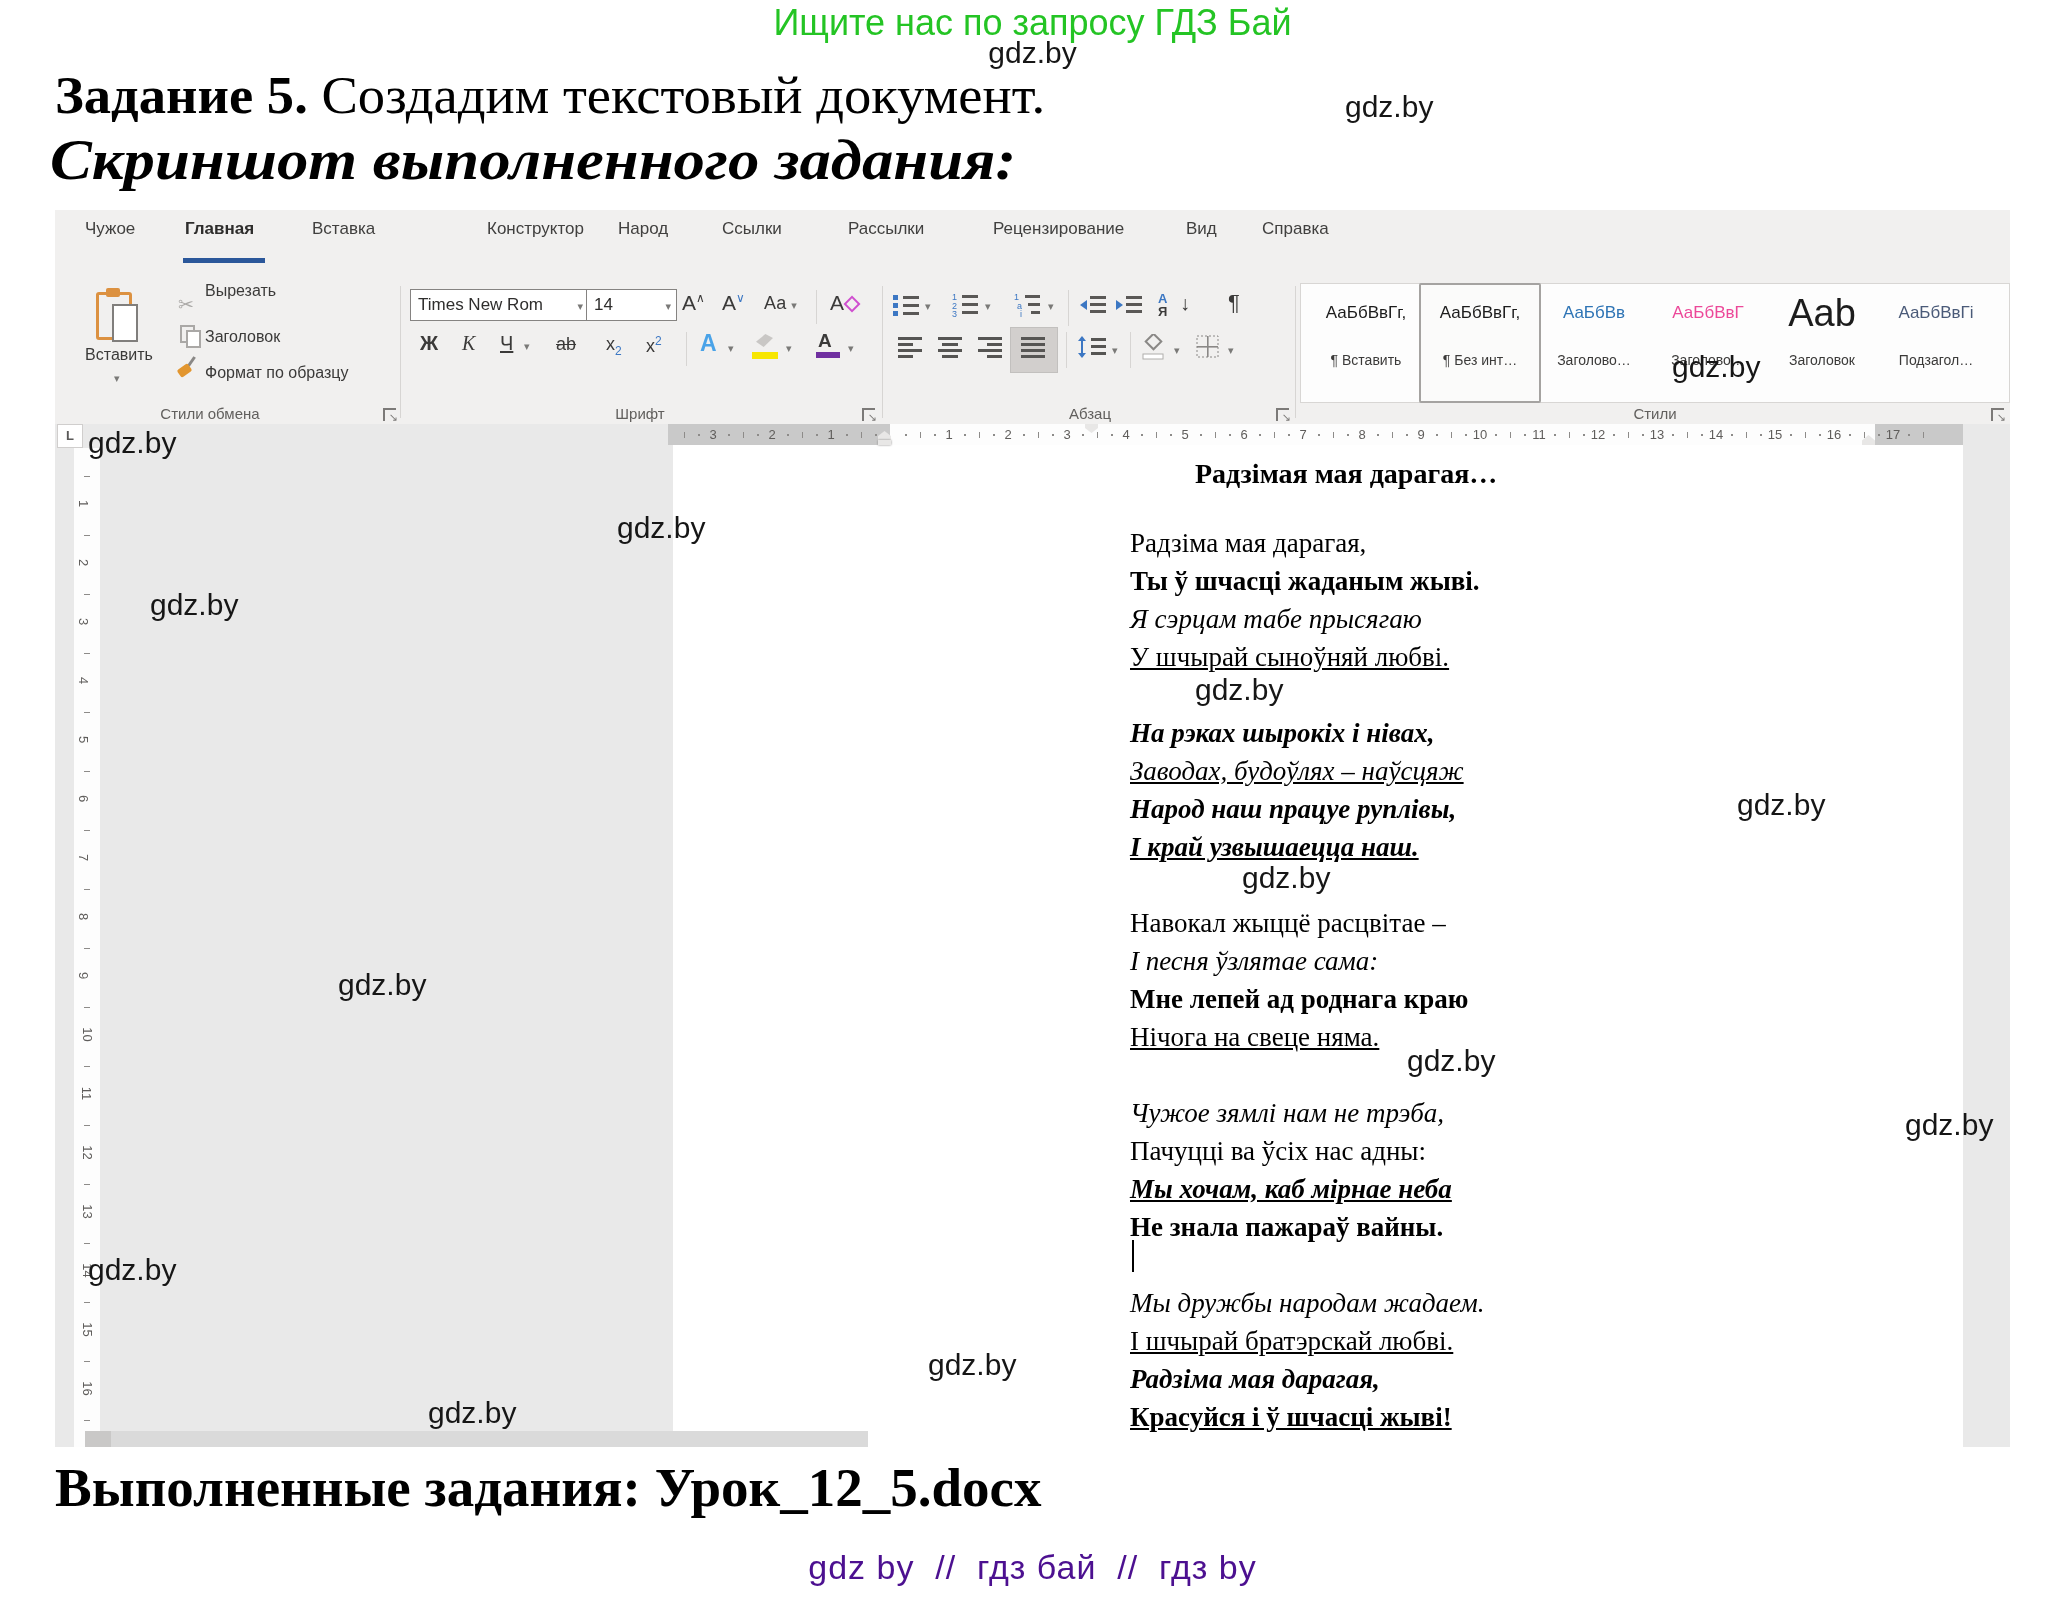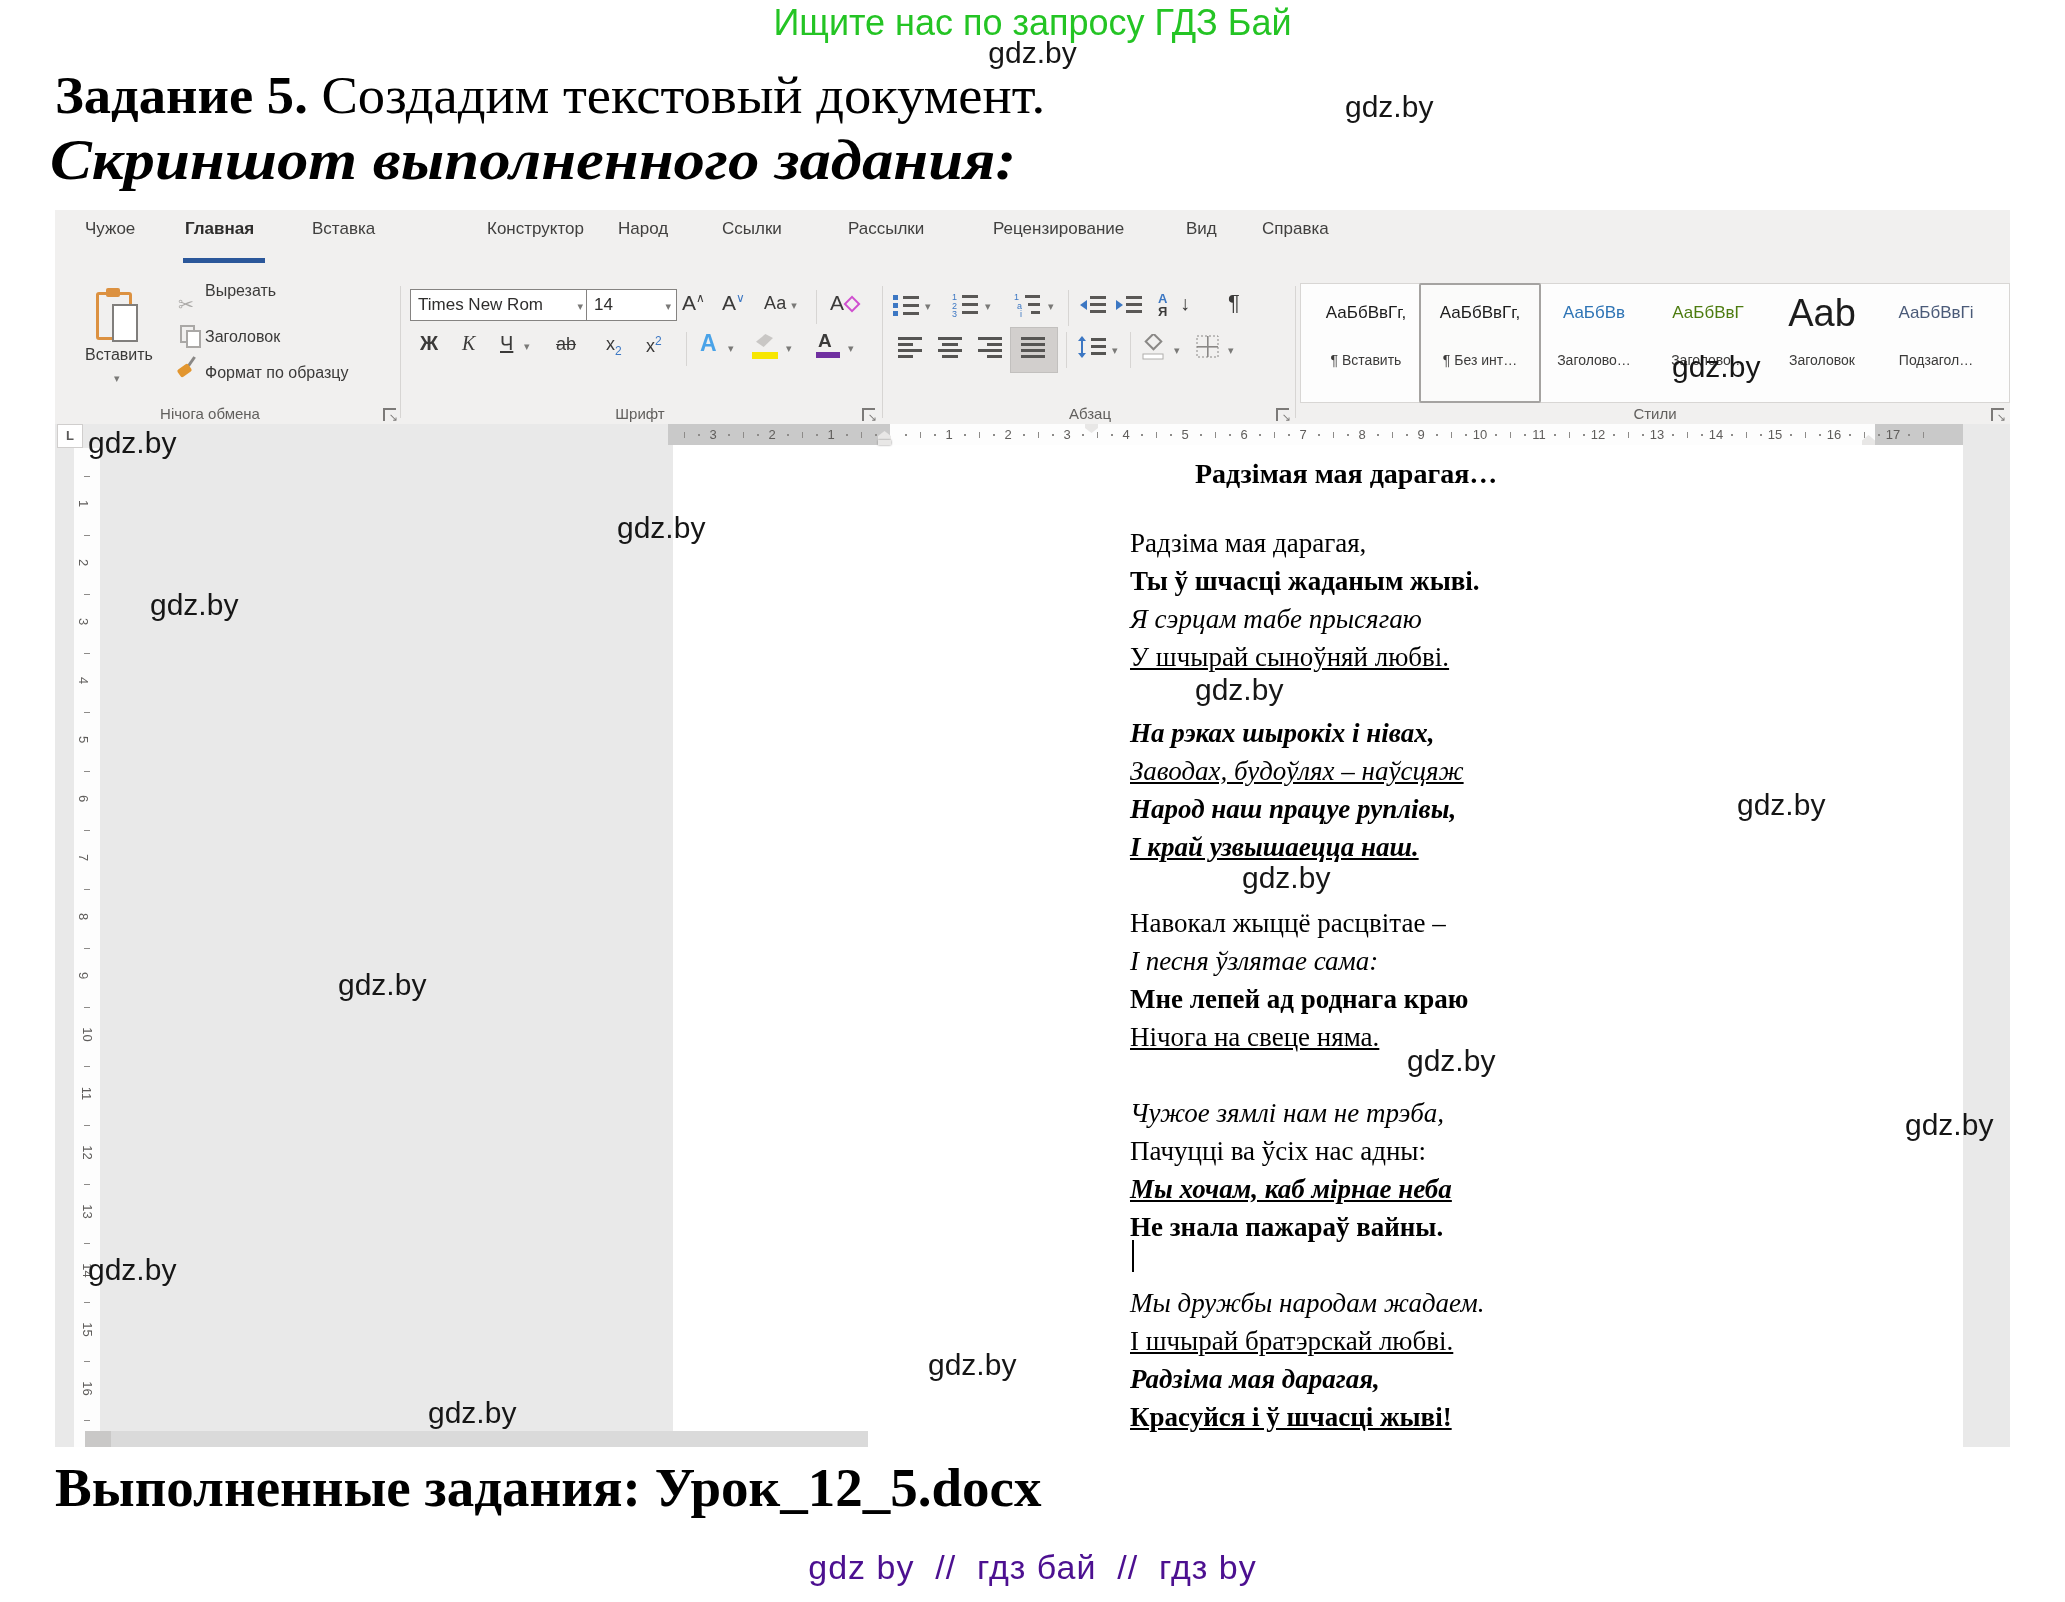--- a/index.html
+++ b/index.html
@@ -145,21 +145,21 @@
 <div class="abs chev" style="left:114px;top:372px">▾</div>
 
 <div class="abs dis" style="left:178px;top:293px;font-size:19px">✂</div>
 <div class="abs btn-txt dis" style="left:205px;top:282px">Вырезать</div>
 <div class="abs copy-b"></div>
 <div class="abs copy-f"></div>
 <div class="abs btn-txt dis" style="left:205px;top:328px">Заголовок</div>
 <div class="abs fp-hand"></div>
 <div class="abs fp-head"></div>
 <div class="abs btn-txt" style="left:205px;top:364px">Формат по образцу</div>
-<div class="grp-label" style="left:120px;width:180px">Нічога обмена</div>
+<div class="grp-label" style="left:120px;width:180px">Стили обмена</div>
 <div class="lnch" style="left:383px">
     <span>↘</span>
   </div>
 <div class="sep" style="left:400px"></div>
 
 <div class="combo" style="left:410px;width:170px">
   <span>Times New Rom</span>
   <span class="chev">▾</span>
 </div>
 <div class="combo" style="left:586px;width:82px">
@@ -325,21 +325,21 @@
     </div>
     <div class="st-item" style="left: 1424px;">
       <div class="st-sample" style="color: rgb(28, 28, 28);">АаБбВвГг,</div>
       <div class="st-name">¶ Без инт…</div>
     </div>
     <div class="st-item" style="left: 1538px;">
       <div class="st-sample" style="color: rgb(46, 116, 181);">АаБбВв</div>
       <div class="st-name">Заголово…</div>
     </div>
     <div class="st-item" style="left: 1652px;">
-      <div class="st-sample" style="color: #4d7c0f;">АаБбВвГ</div>
+      <div class="st-sample" style="color: #ec4899;">АаБбВвГ</div>
       <div class="st-name">Заголово…</div>
     </div>
     <div class="st-item" style="left: 1766px;">
       <div class="st-sample big" style="color: rgb(28, 28, 28);">Aab</div>
       <div class="st-name">Заголовок</div>
     </div>
     <div class="st-item" style="left: 1880px;">
       <div class="st-sample" style="color: rgb(74, 90, 120);">АаБбВвГі</div>
       <div class="st-name">Подзагол…</div>
     </div>

